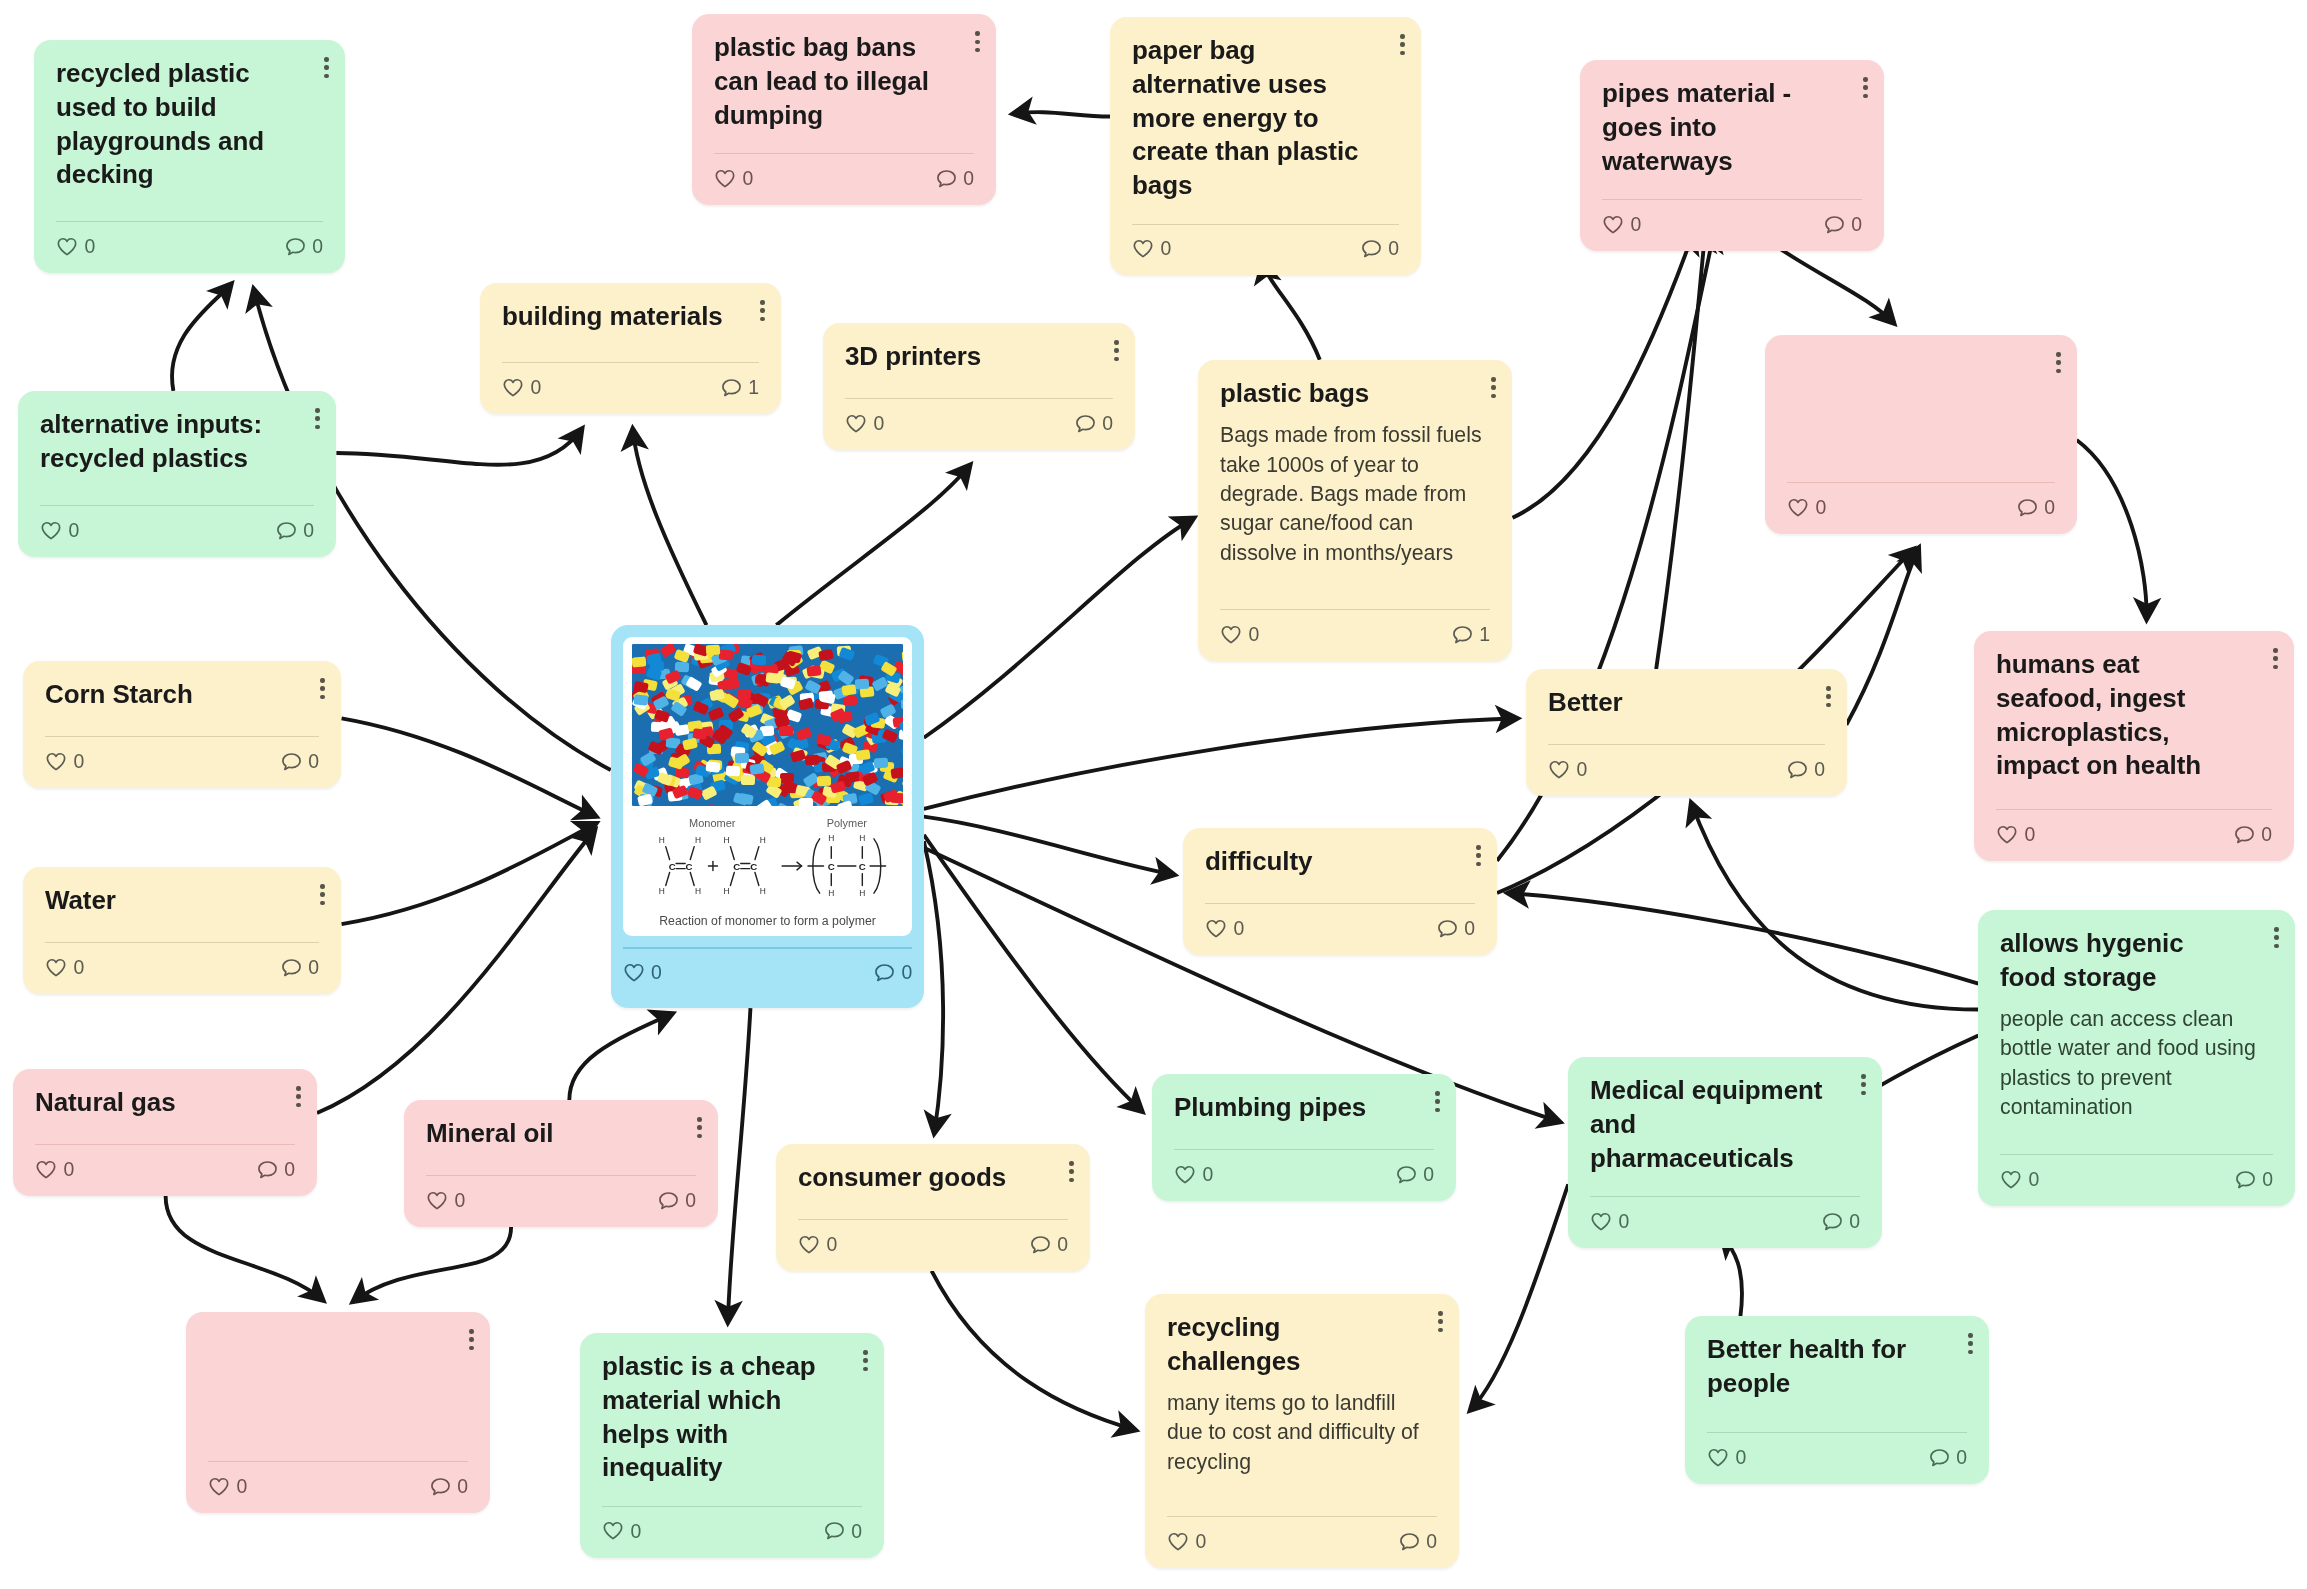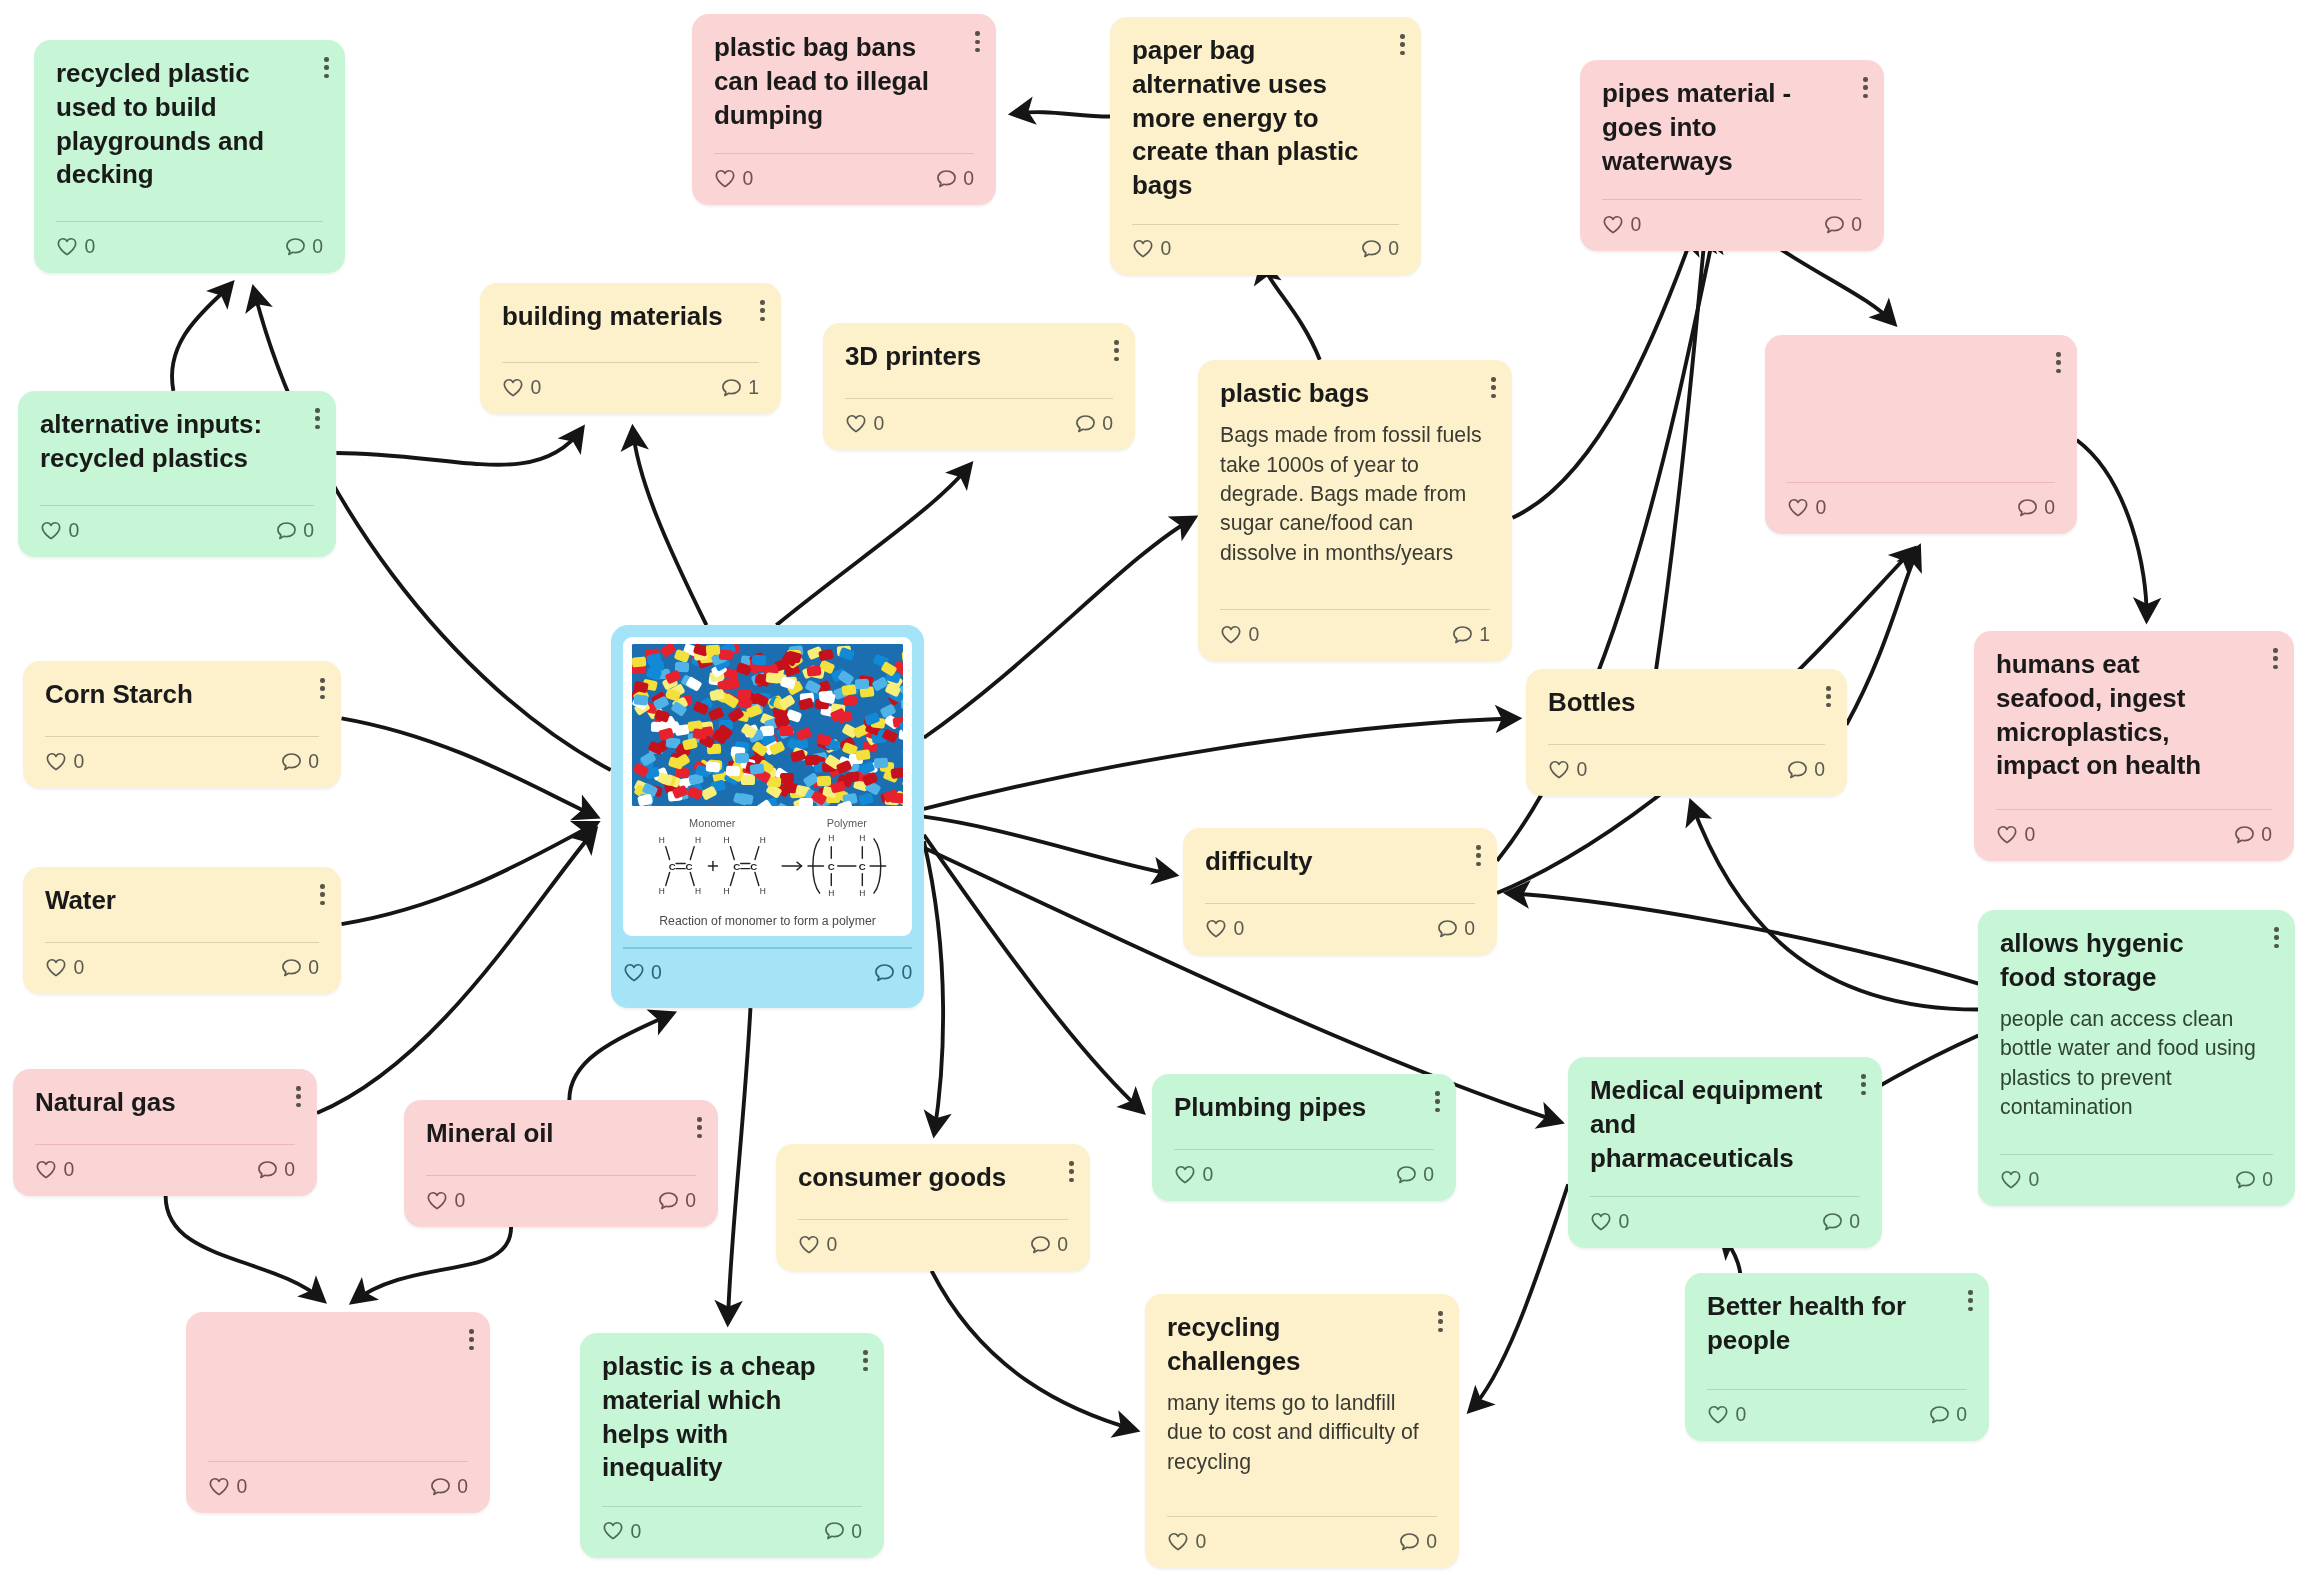--- a/index.html
+++ b/index.html
@@ -523,21 +523,21 @@
           <span>0</span>
         </div>
       </div>
     </div>
     <div class="card yellow" style="left: 1526px; top: 669px; width: 321px; min-height: 127px;">
       <div class="kebab">
         <i></i>
         <i></i>
         <i></i>
       </div>
-      <div class="card-title">Bottles</div>
+      <div class="card-title">Better</div>
       <div class="card-spacer"></div>
       <div class="divider"></div>
       <div class="card-footer">
         <div class="stat">
           <span>
             <svg width="22" height="19.4" viewBox="0 0 24 22" fill="none" stroke="#5b5b52" stroke-width="1.9">
               <path d="M12 20 C12 20 2.2 13.6 2.2 7.4 C2.2 4.2 4.6 2 7.3 2 C9.4 2 11.2 3.3 12 5 C12.8 3.3 14.6 2 16.7 2 C19.4 2 21.8 4.2 21.8 7.4 C21.8 13.6 12 20 12 20 Z" stroke-linejoin="round"></path>
             </svg>
           </span>
           <span>0</span>
@@ -1211,21 +1211,21 @@
         <div class="stat">
           <span>
             <svg width="21" height="19.4" viewBox="0 0 24 22" fill="none" stroke="#5b5b52" stroke-width="1.9">
               <path d="M12 2.2 C6.2 2.2 2.2 5.7 2.2 10 C2.2 12.4 3.5 14.5 5.6 15.9 L4.4 19.8 L8.9 17.4 C9.9 17.6 11 17.8 12 17.8 C17.8 17.8 21.8 14.3 21.8 10 C21.8 5.7 17.8 2.2 12 2.2 Z" stroke-linejoin="round"></path>
             </svg>
           </span>
           <span>0</span>
         </div>
       </div>
     </div>
-    <div class="card green" style="left: 1685px; top: 1273px; width: 304px; min-height: 168px;">
+    <div class="card green" style="left: 1685px; top: 1316px; width: 304px; min-height: 168px;">
       <div class="kebab">
         <i></i>
         <i></i>
         <i></i>
       </div>
       <div class="card-title">Better health for people</div>
       <div class="card-spacer"></div>
       <div class="divider"></div>
       <div class="card-footer">
         <div class="stat">

